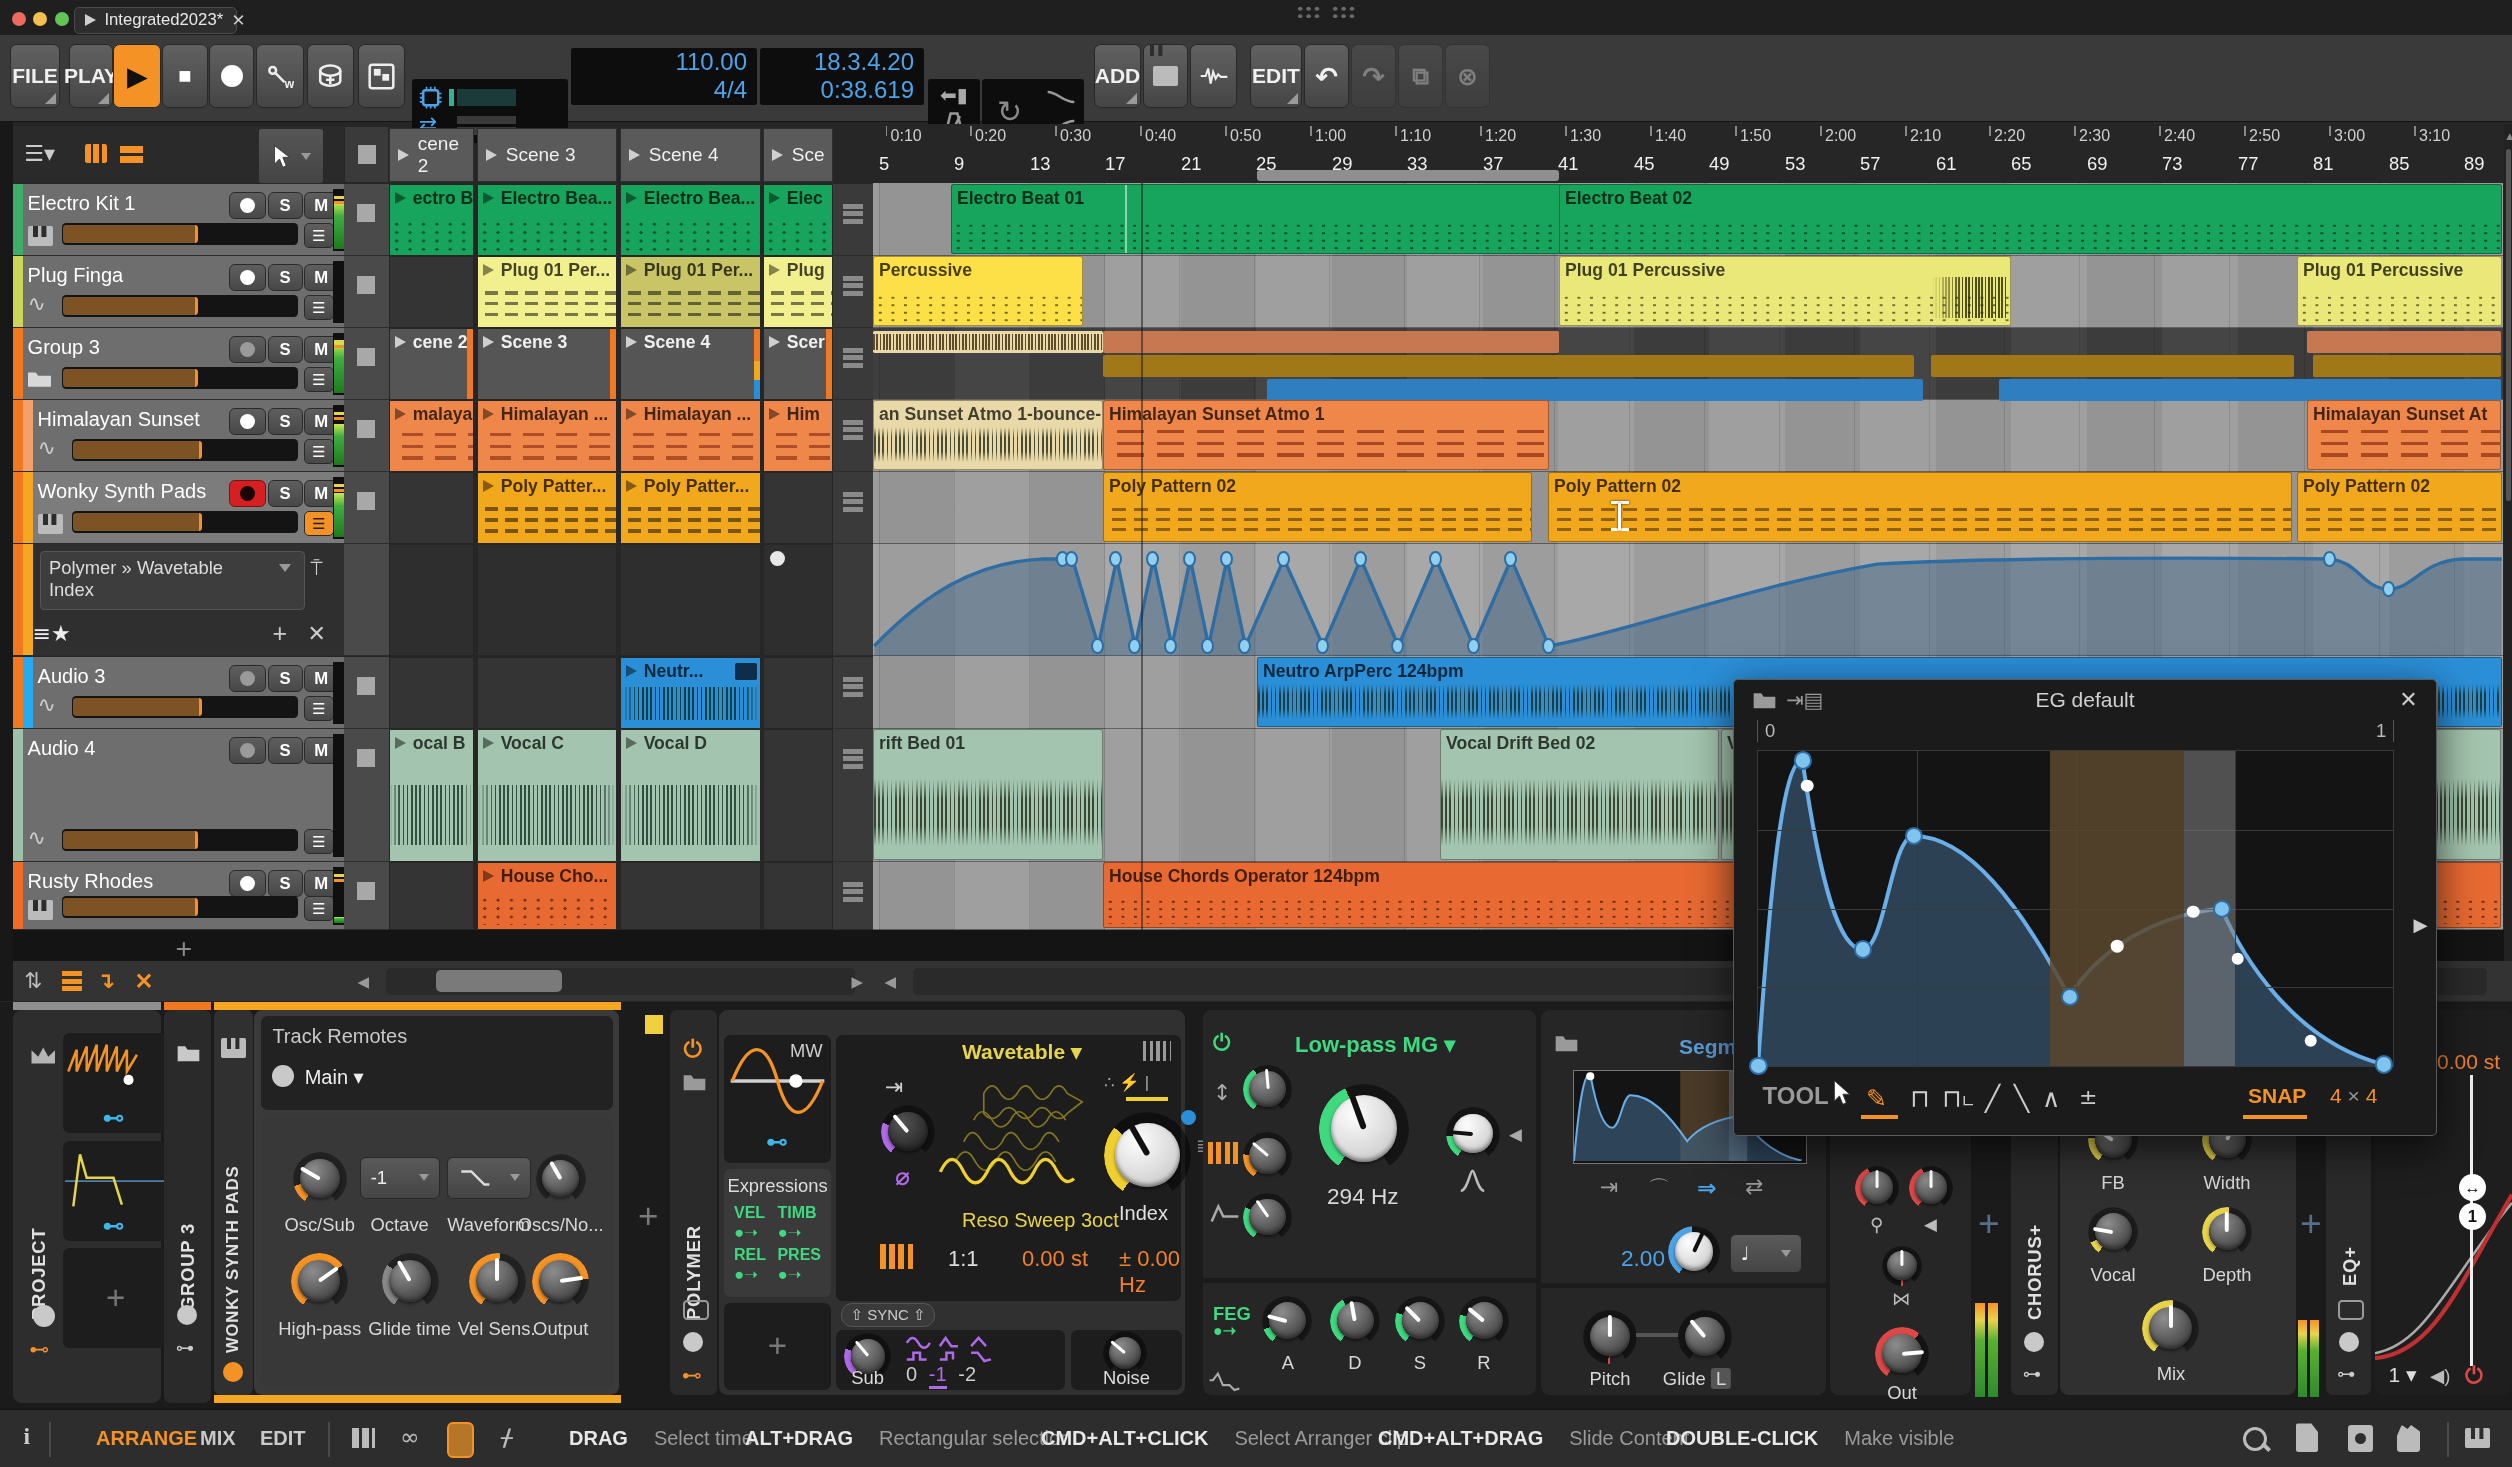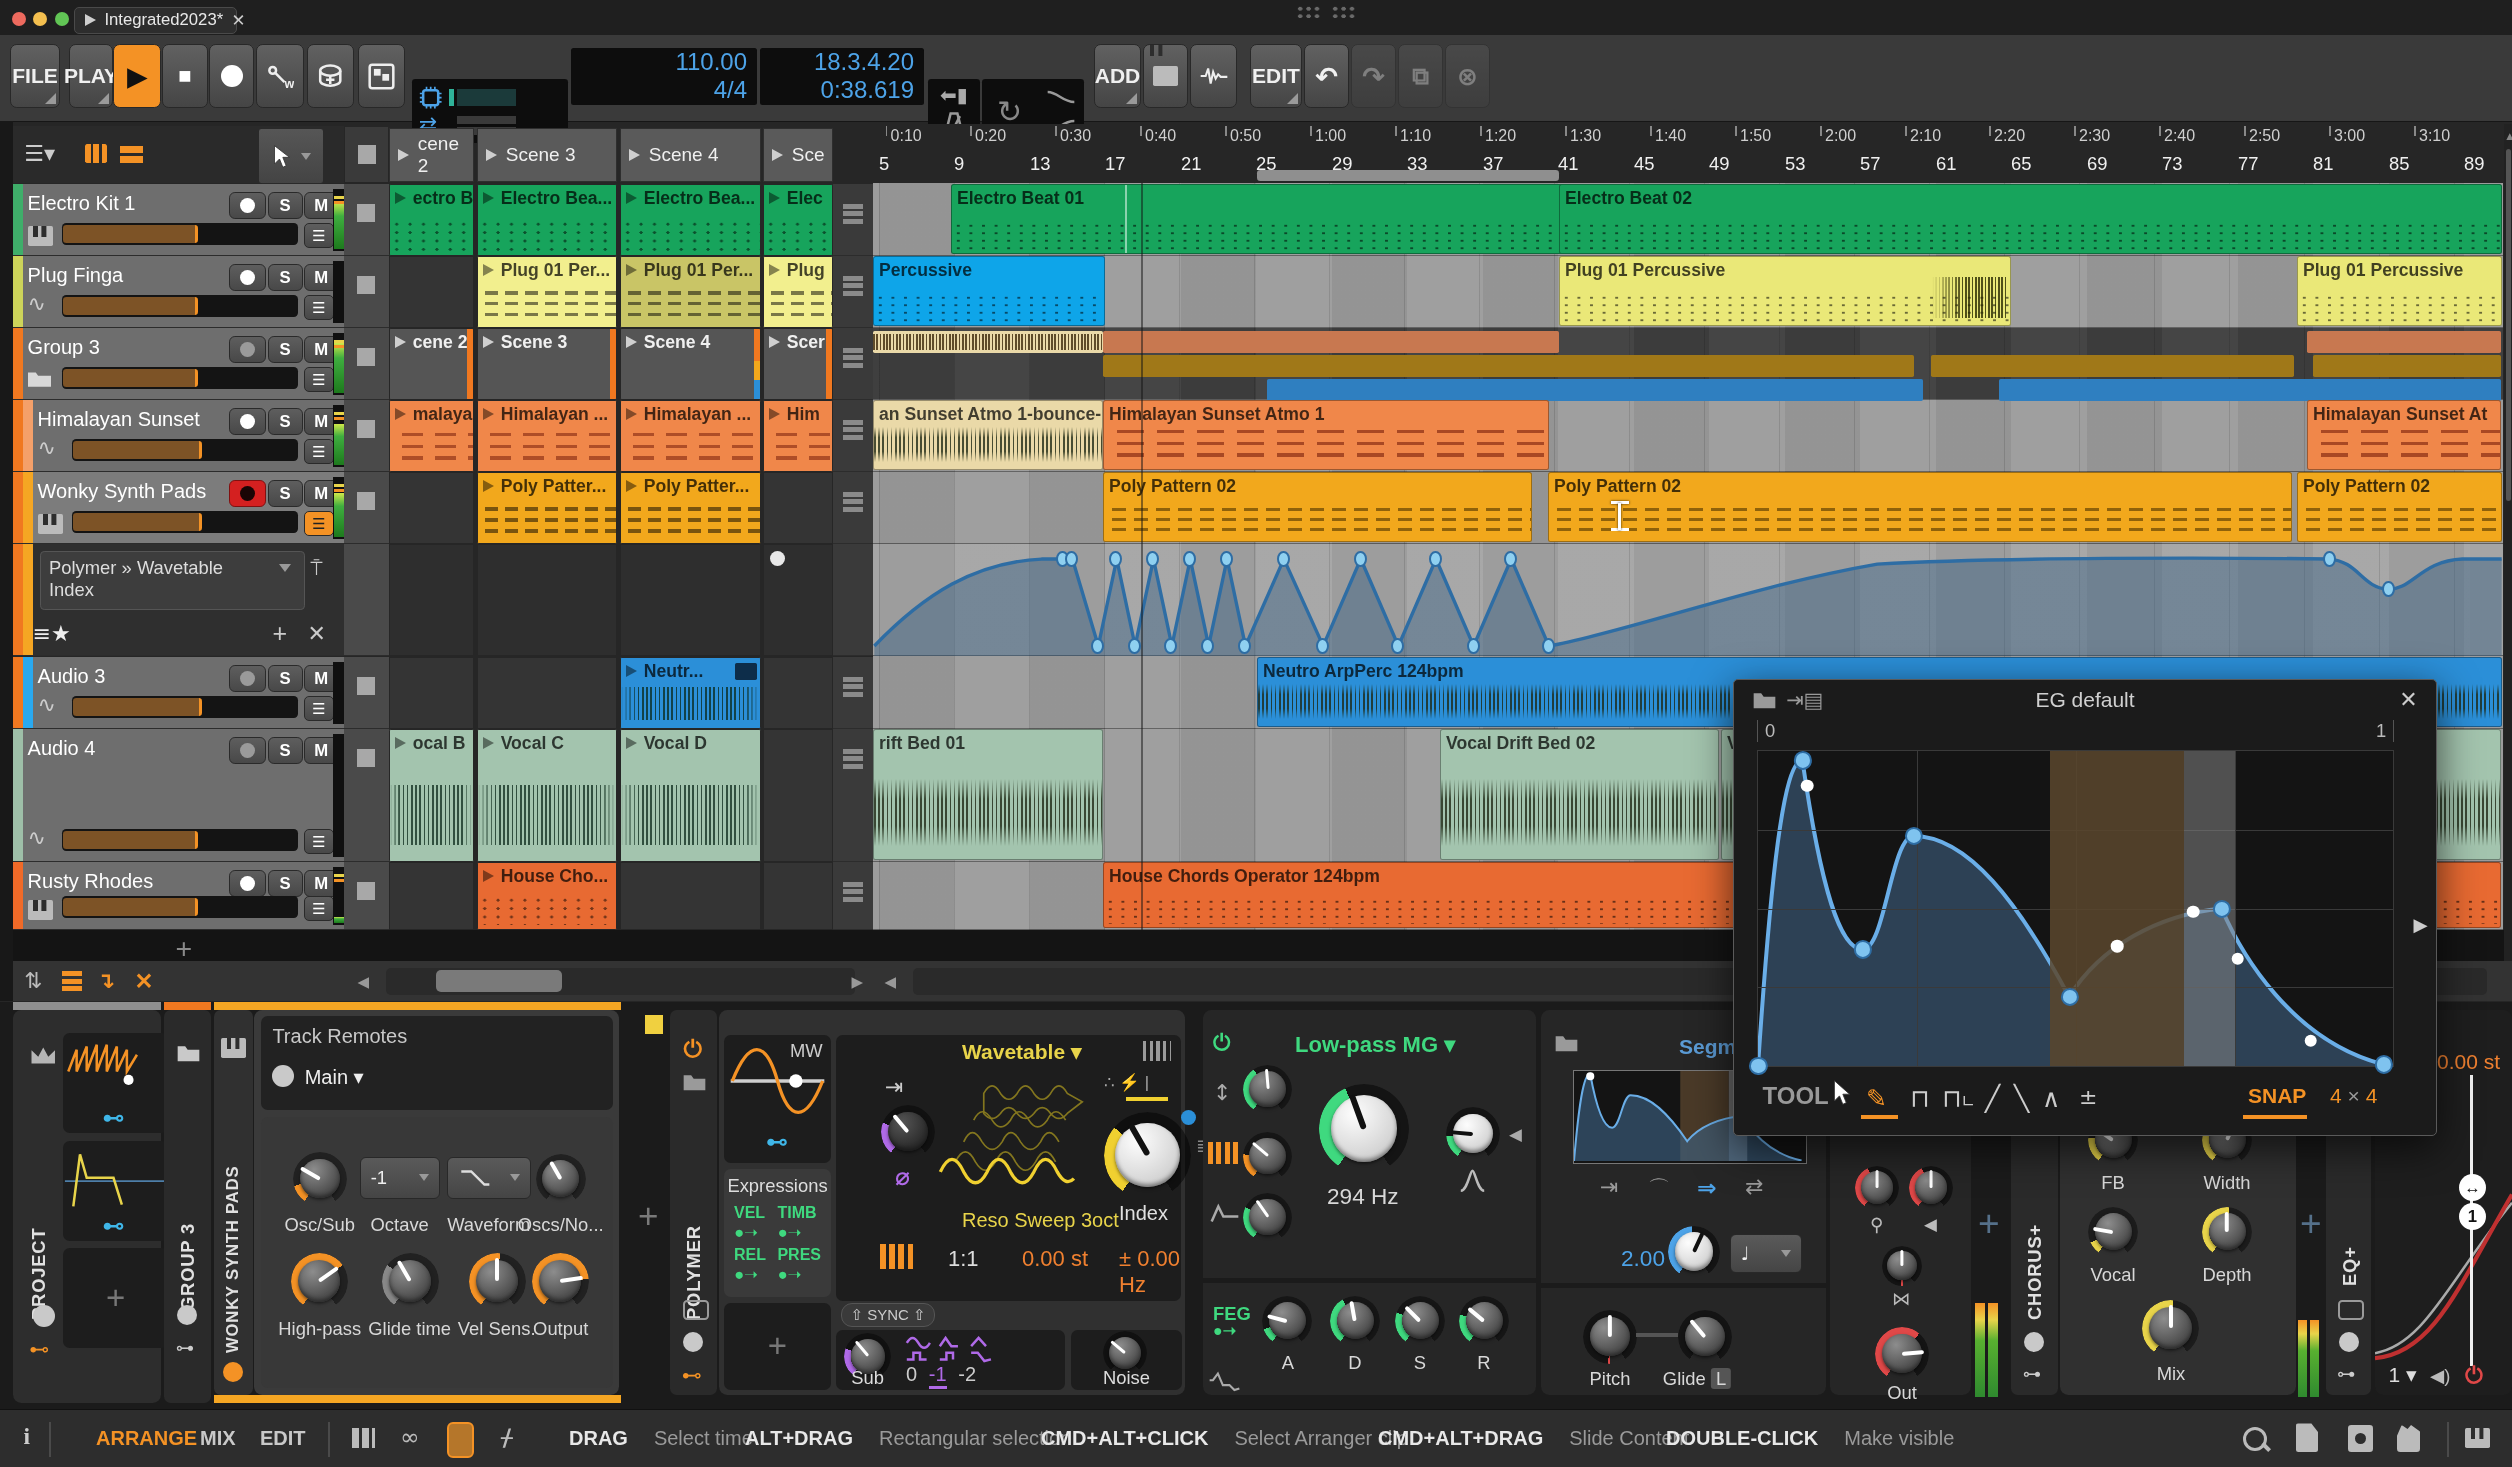--- a/index.html
+++ b/index.html
@@ -318,21 +318,21 @@
         </div>
         <div class="pat" style="top: 55%; bottom: 5%; background-image: radial-gradient(rgba(0, 0, 0, 0.55) 1.5px, transparent 1.8px); background-size: 12.6px 7.5px;"></div>
         <div style="position: absolute; left: 173px; top: 0px; width: 1.7px; height: 100%; background: rgba(255, 255, 255, 0.5);"></div>
       </div>
       <div class="clip" style="left: 686px; top: 60px; width: 943px; height: 70px; background: rgb(23, 164, 92);">
         <div class="cl-lbl">
           <span>Electro Beat 02</span>
         </div>
         <div class="pat" style="top: 55%; bottom: 5%; background-image: radial-gradient(rgba(0, 0, 0, 0.55) 1.5px, transparent 1.8px); background-size: 12.6px 7.5px;"></div>
       </div>
-      <div class="clip" style="left: 0px; top: 132px; width: 232px; height: 70px; background: #0ea5e9;">
+      <div class="clip" style="left: 0px; top: 132px; width: 210px; height: 70px; background: #fde047;">
         <div class="cl-lbl">
           <span>Percussive</span>
         </div>
         <div class="pat" style="top: 55%; bottom: 5%; background-image: radial-gradient(rgba(0, 0, 0, 0.55) 1.5px, transparent 1.8px); background-size: 12.6px 7.5px;"></div>
       </div>
       <div class="clip" style="left: 686px; top: 132px; width: 452px; height: 70px; background: rgb(234, 232, 120);">
         <div class="cl-lbl">
           <span>Plug 01 Percussive</span>
         </div>
         <div class="pat" style="top: 55%; bottom: 5%; background-image: radial-gradient(rgba(0, 0, 0, 0.55) 1.5px, transparent 1.8px); background-size: 12.6px 7.5px;"></div>

